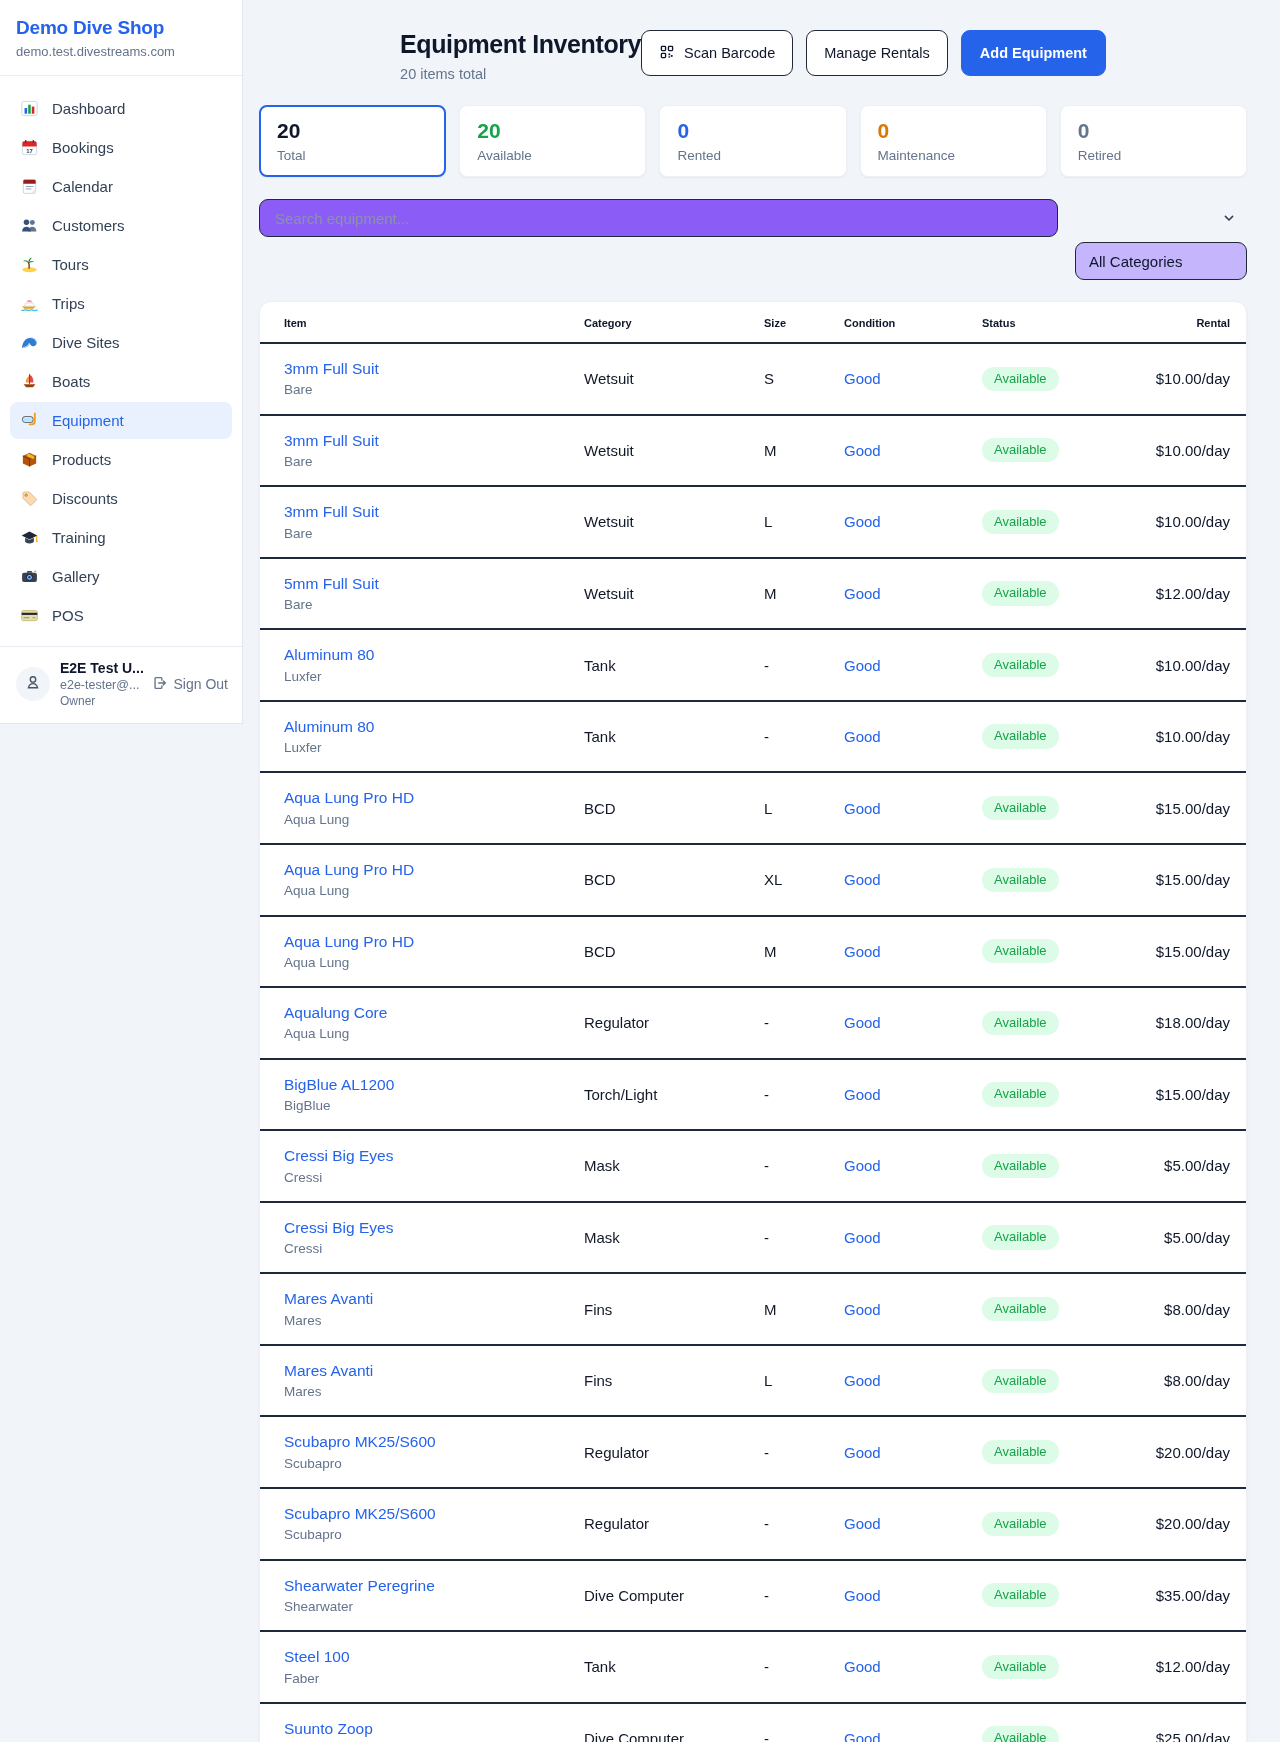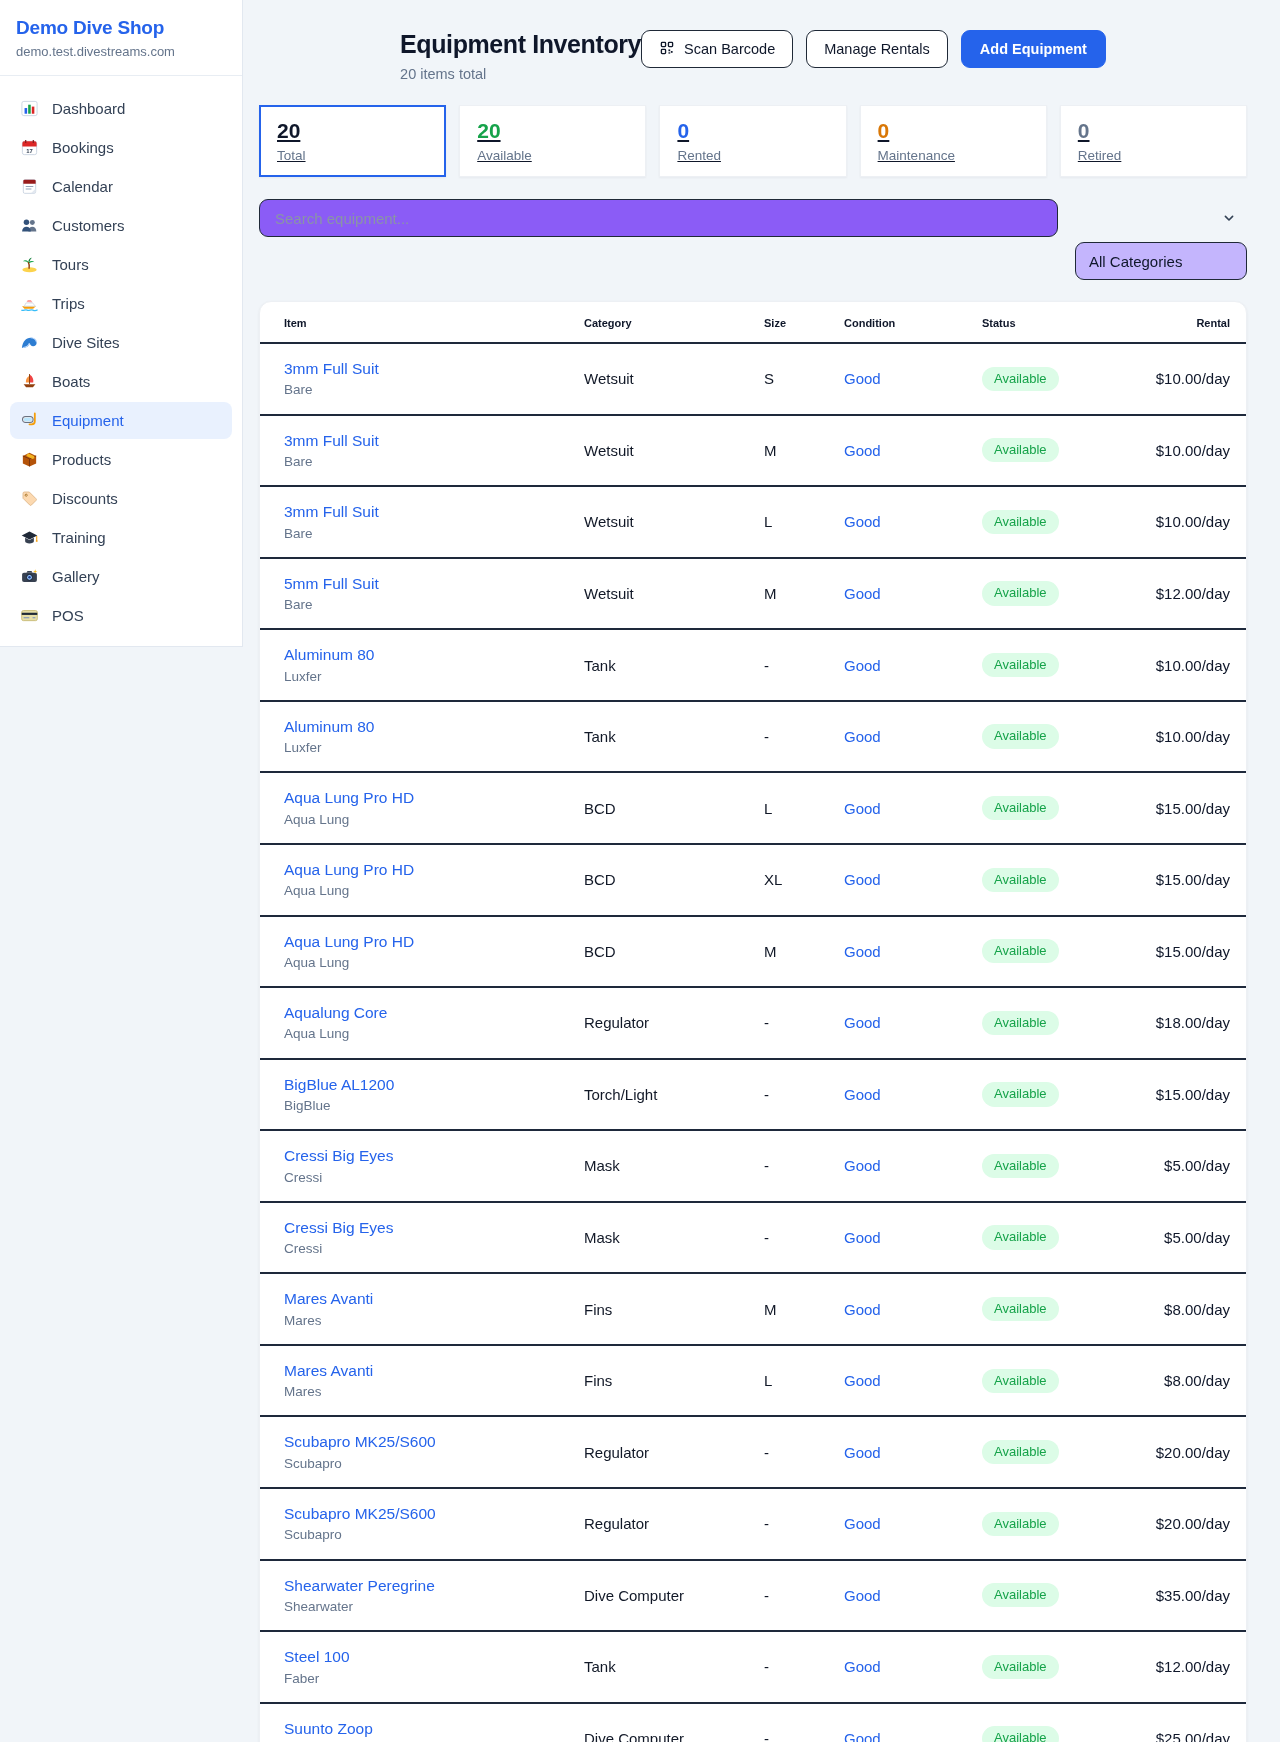--- a/index.html
+++ b/index.html
@@ -50,33 +50,33 @@
     color:#64748b; font-size:14px; cursor:pointer; white-space:nowrap;
   }
   .signout svg { width:16px; height:16px; }
   
   .main { position:absolute; left:259px; top:0; width:988px; }
   .page-header { display:flex; justify-content:center; align-items:flex-start; padding-top:30px; }
   .page-title { font-size:25px; font-weight:800; color:#0f172a; letter-spacing:-0.4px; }
   .page-subtitle { font-size:14.5px; color:#64748b; margin-top:7px; }
   .header-buttons { display:flex; gap:13px; align-items:center; }
   .btn {
-    height:38px; border-radius:9px; padding:0 17px;
+    height:46px; border-radius:9px; padding:0 17px;
     background:#ffffff; border:1px solid #1f2937;
     font-size:14.5px; color:#0f172a; font-family:inherit;
     display:flex; align-items:center; gap:9px; cursor:pointer; font-weight:500;
   }
   .btn svg { width:16px; height:16px; }
   .btn-primary { background:#2563eb; border:1px solid #2563eb; color:#ffffff; font-weight:600; padding:0 18px; }
   
   .stats { display:flex; gap:13px; margin-top:23px; }
   .stat-card {
-    flex:1; background:#ffffff; border-radius:0;
+    flex:1; background:#ffffff; border-radius:8px;
     border:1px solid #edf0f4; padding:13px 17px;
-    box-shadow:0 1px 2px rgba(15,23,42,.05); cursor:pointer;text-decoration:underline;
+    box-shadow:0 1px 2px rgba(15,23,42,.05); cursor:pointer;
   }
   .stat-card.selected { border:2px solid #2563eb; padding:12px 16px; }
   .stat-value { font-size:21px; font-weight:bold; }
   .stat-label { font-size:13.5px; color:#64748b; margin-top:5px; }
   
   .filter-row { display:flex; gap:17px; margin-top:22px; }
   .search-input {
     flex:1; height:38px; background:#8b5cf6;
     border:1px solid #1f2937; border-radius:9px;
     padding:0 15px; font-size:15px; color:#0f172a; font-family:inherit; outline:none;
@@ -288,20 +288,40 @@
           <svg viewBox="0 0 20 20">
             <rect x="1.8" y="4.8" width="16.4" height="10.6" rx="1.8" fill="#e7dfa8" stroke="#c9bd7a" stroke-width="1"></rect>
             <rect x="1.8" y="7.1" width="16.4" height="2.3" fill="#1f2937"></rect>
             <rect x="3.8" y="11.6" width="6" height="1.4" fill="#94a3b8"></rect>
             <rect x="13.2" y="11.6" width="3" height="1.4" fill="#94a3b8"></rect>
           </svg>
         </span>
         <span class="nav-label">POS</span>
       </div>
     </nav>
+  <div class="user-section">
+    <div class="avatar">
+        <span><svg viewBox="0 0 20 20" fill="none" stroke="#475569" stroke-width="1.4">
+            <circle cx="10" cy="7.4" r="2.7"></circle>
+            <path d="M5.4 15.8c.6-2.7 2.4-4.2 4.6-4.2s4 1.5 4.6 4.2z"></path>
+          </svg></span>
+      </div>
+    <div class="user-meta">
+      <div class="user-name">E2E Test U...</div>
+      <div class="user-email">e2e-tester@...</div>
+      <div class="user-role">Owner</div>
+    </div>
+    <div class="signout">
+      <span><svg viewBox="0 0 20 20" fill="none" stroke="#64748b" stroke-width="1.7" stroke-linecap="round" stroke-linejoin="round">
+            <path d="M12.3 6.3V4.5a1.2 1.2 0 00-1.2-1.2H5a1.2 1.2 0 00-1.2 1.2v11a1.2 1.2 0 001.2 1.2h6.1a1.2 1.2 0 001.2-1.2v-1.8"></path>
+            <path d="M8.3 10h8.4m0 0l-2.6-2.6M16.7 10l-2.6 2.6"></path>
+          </svg></span>
+      <span>Sign Out</span>
+    </div>
+  </div>
 </aside>
 
 <main class="main">
 
   <div class="page-header">
     <div>
       <div class="page-title">Equipment Inventory</div>
       <div class="page-subtitle">20 items total</div>
     </div>
     <div class="header-buttons">

